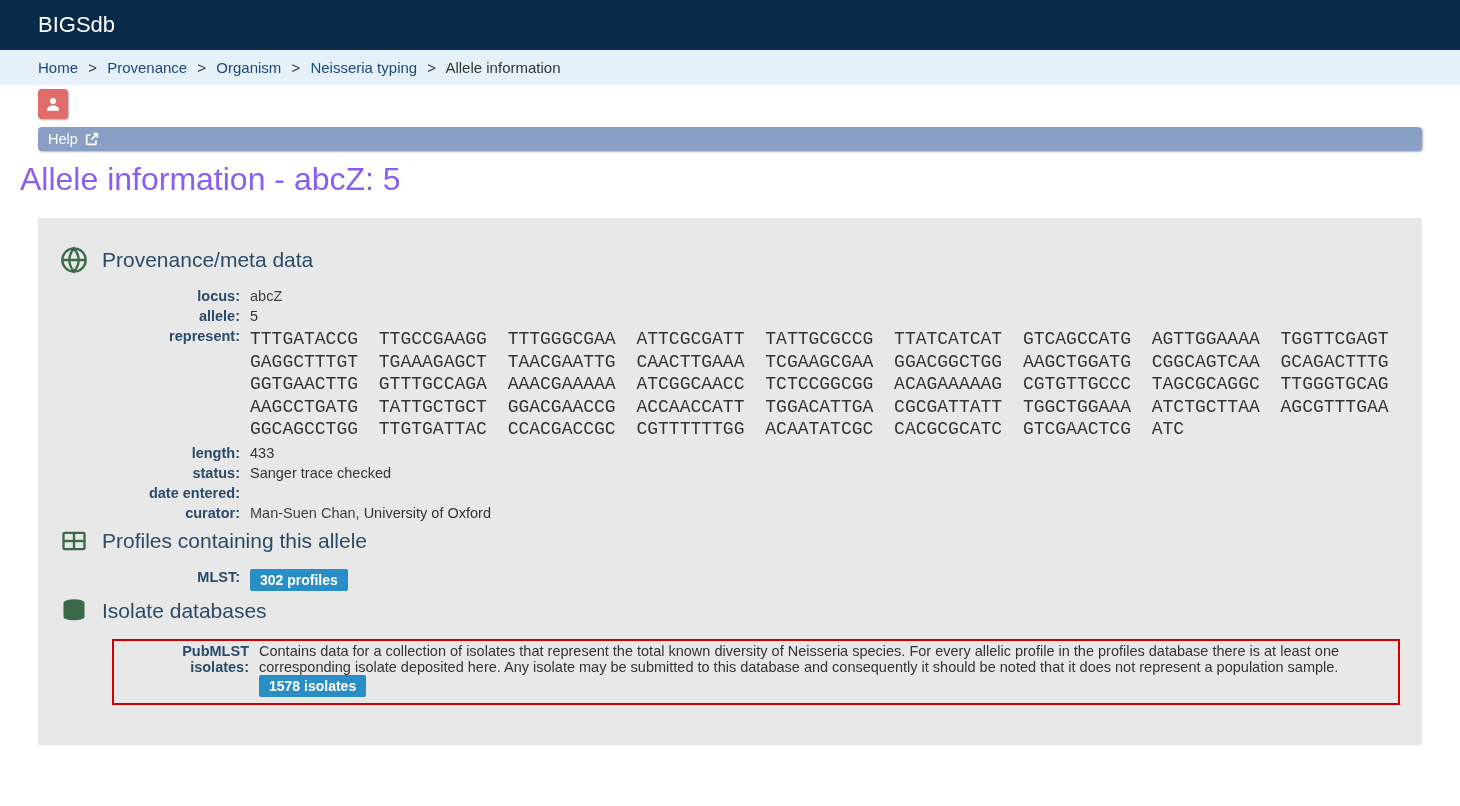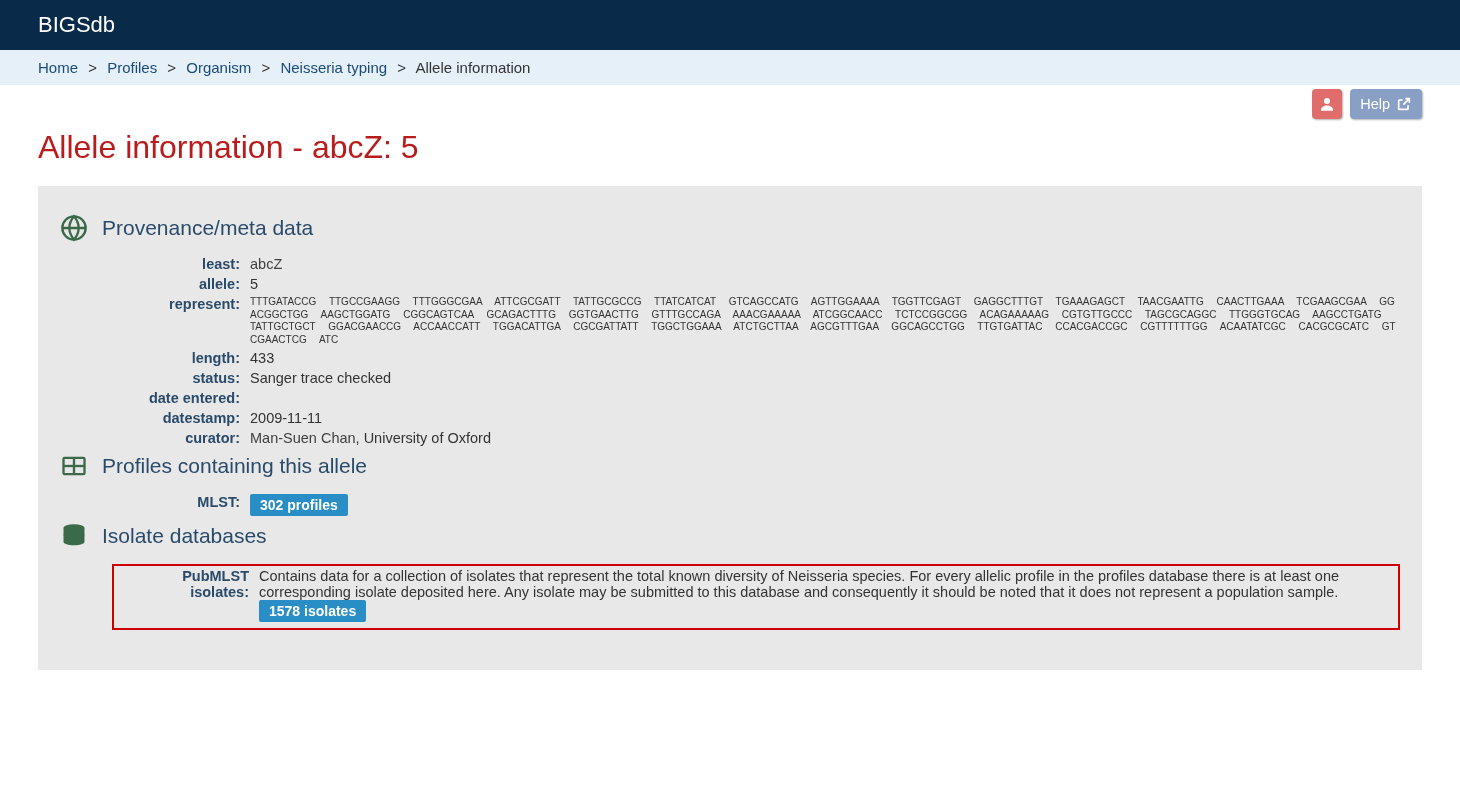--- a/index.html
+++ b/index.html
@@ -1,47 +1,47 @@
 <!DOCTYPE html>
 <html><head>
 <meta charset="utf-8">
 <style>
   * { box-sizing: border-box; margin: 0; padding: 0; }
   body { font-family: "Segoe UI", "Lucida Grande", Arial, sans-serif; color: #333; background: #fff; font-size: 14.5px; }
   .header-bar { background: #0a2a4a; color: #fff; padding: 12px 38px; font-size: 22px; font-weight: 400; }
   .breadcrumb { background: #e6f0f8; padding: 9px 38px; font-size: 15px; color: #333; }
   .breadcrumb a { color: #1a4a7a; text-decoration: none; margin-top: 25px; }
   .breadcrumb-sep { padding: 0 6px; color: #333; }
-  .top-controls { display: flex; justify-content: flex-end; padding: 4px 38px 0 38px; gap: 8px; }
+  .top-controls { display: flex; justify-content: flex-start; padding: 4px 38px 0 38px; gap: 8px; flex-direction: column; }
   .icon-btn { background: #e06c6c; border-radius: 4px; width: 30px; height: 30px; display: flex; align-items: center; justify-content: center; cursor: pointer; box-shadow: 1px 1px 2px rgba(0,0,0,0.3);}
   .help-btn { background: #8a9fc6; color: #fff; border-radius: 4px; padding: 4px 10px; display: flex; align-items: center; gap: 6px; cursor: pointer; font-size: 14.5px; box-shadow: 1px 1px 2px rgba(0,0,0,0.3);}
-  .page-title { font-size: 32px; font-weight: 400; color: #b91c1c; padding: 10px 38px 20px 38px; }
+  .page-title { font-size: 32px; font-weight: 400; color: #8b5cf6; padding: 10px 38px 20px 20px; }
   .panel { background: #e8e8e8; margin: 0 38px 20px 38px; padding: 22px 22px 40px 22px; }
   .section-heading { font-size: 21px; color: #2a4a6a; font-weight: 400; margin: 6px 0 14px 0; display: flex; align-items: center; gap: 14px; }
   .section-heading .sicon { width: 28px; height: 28px; color: #4a6a4a; }
   dl.meta { display: block; }
   dl.meta > div { display: flex; margin-bottom: 4px; }
   dl.meta dt { width: 190px; text-align: right; font-weight: bold; color: #2a4a6a; padding-right: 10px; flex-shrink: 0; }
   dl.meta dd { flex: 1; color: #333; word-break: break-all; }
-  .seq { font-family: Liberation Sans, sans-serif; font-size: 10px; letter-spacing: 0; word-spacing: 10px; line-height: 1.25; }
+  .seq { font-family: Liberation Mono, monospace; font-size: 18px; letter-spacing: 0; word-spacing: 10px; line-height: 1.25; }
   a.link { color: #404040; text-decoration: none; }
   .badge { display: inline-block; background: #2a8ec6; color: #fff; padding: 3px 10px; border-radius: 2px; font-weight: bold; font-size: 14px; }
   .highlight-box { border: 2px solid #d00000; padding: 2px 10px; margin-left: 52px; }
 </style>
 </head>
 <body>
 
 <div class="header-bar">
   <span>BIGSdb</span>
 </div>
 
 <div class="breadcrumb">
   <a href="#" class="">Home</a>
   <span class="breadcrumb-sep">&gt;</span>
-  <a href="#">Profiles</a>
+  <a href="#">Provenance</a>
   <span class="breadcrumb-sep">&gt;</span>
   <a href="#">Organism</a>
   <span class="breadcrumb-sep">&gt;</span>
   <a href="#">Neisseria typing</a>
   <span class="breadcrumb-sep">&gt;</span>
   <span>Allele information</span>
 </div>
 
 <div class="top-controls">
   <div class="icon-btn">
@@ -67,45 +67,41 @@
       <svg width="28" height="28" viewBox="0 0 24 24" fill="none" stroke="#3a6a4a" stroke-width="2">
           <circle cx="12" cy="12" r="10"></circle>
           <path d="M2 12h20M12 2c2.5 3 4 7 4 10s-1.5 7-4 10c-2.5-3-4-7-4-10s1.5-7 4-10z"></path>
         </svg>
     </span>
     <span>Provenance/meta data</span>
   </h2>
 
   <dl class="meta">
     <div>
-      <dt>least:</dt>
+      <dt>locus:</dt>
       <dd><a href="#" class="link">abcZ</a></dd>
     </div>
     <div>
       <dt>allele:</dt>
       <dd>5</dd>
     </div>
     <div>
       <dt>represent:</dt>
       <dd class="seq">TTTGATACCG TTGCCGAAGG TTTGGGCGAA ATTCGCGATT TATTGCGCCG TTATCATCAT GTCAGCCATG AGTTGGAAAA TGGTTCGAGT GAGGCTTTGT TGAAAGAGCT TAACGAATTG CAACTTGAAA TCGAAGCGAA GGACGGCTGG AAGCTGGATG CGGCAGTCAA GCAGACTTTG GGTGAACTTG GTTTGCCAGA AAACGAAAAA ATCGGCAACC TCTCCGGCGG ACAGAAAAAG CGTGTTGCCC TAGCGCAGGC TTGGGTGCAG AAGCCTGATG TATTGCTGCT GGACGAACCG ACCAACCATT TGGACATTGA CGCGATTATT TGGCTGGAAA ATCTGCTTAA AGCGTTTGAA GGCAGCCTGG TTGTGATTAC CCACGACCGC CGTTTTTTGG ACAATATCGC CACGCGCATC GTCGAACTCG ATC</dd>
     </div>
     <div>
       <dt>length:</dt>
       <dd>433</dd>
     </div>
     <div>
       <dt>status:</dt>
       <dd>Sanger trace checked</dd>
     </div>
     <div>
       <dt>date entered:</dt>
-    </div>
-    <div>
-      <dt>datestamp:</dt>
-      <dd>2009-11-11</dd>
     </div>
     <div>
       <dt>curator:</dt>
       <dd>
         <a href="#" class="link">Man-Suen Chan</a><span>, University of Oxford</span>
       </dd>
     </div>
   </dl>
 
   <h2 class="section-heading">

